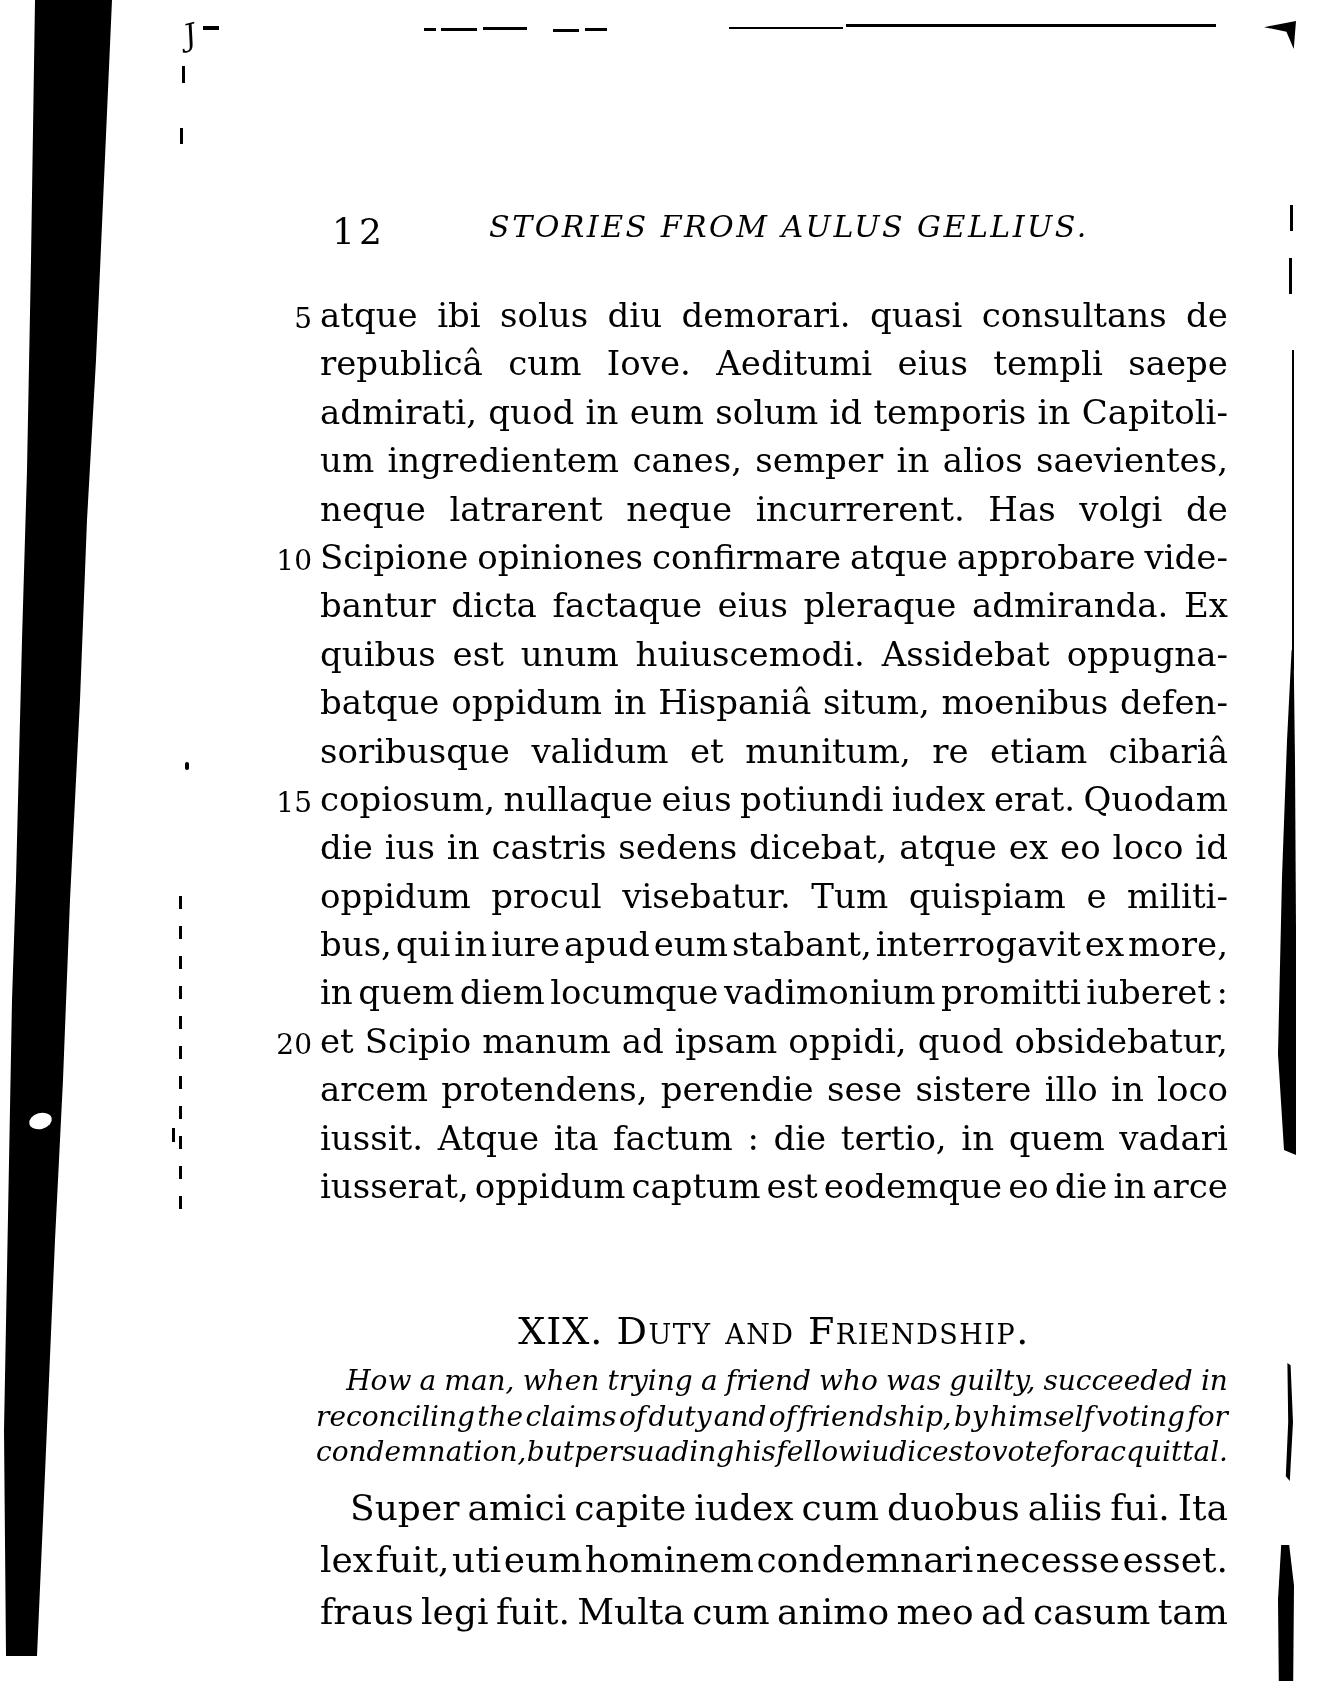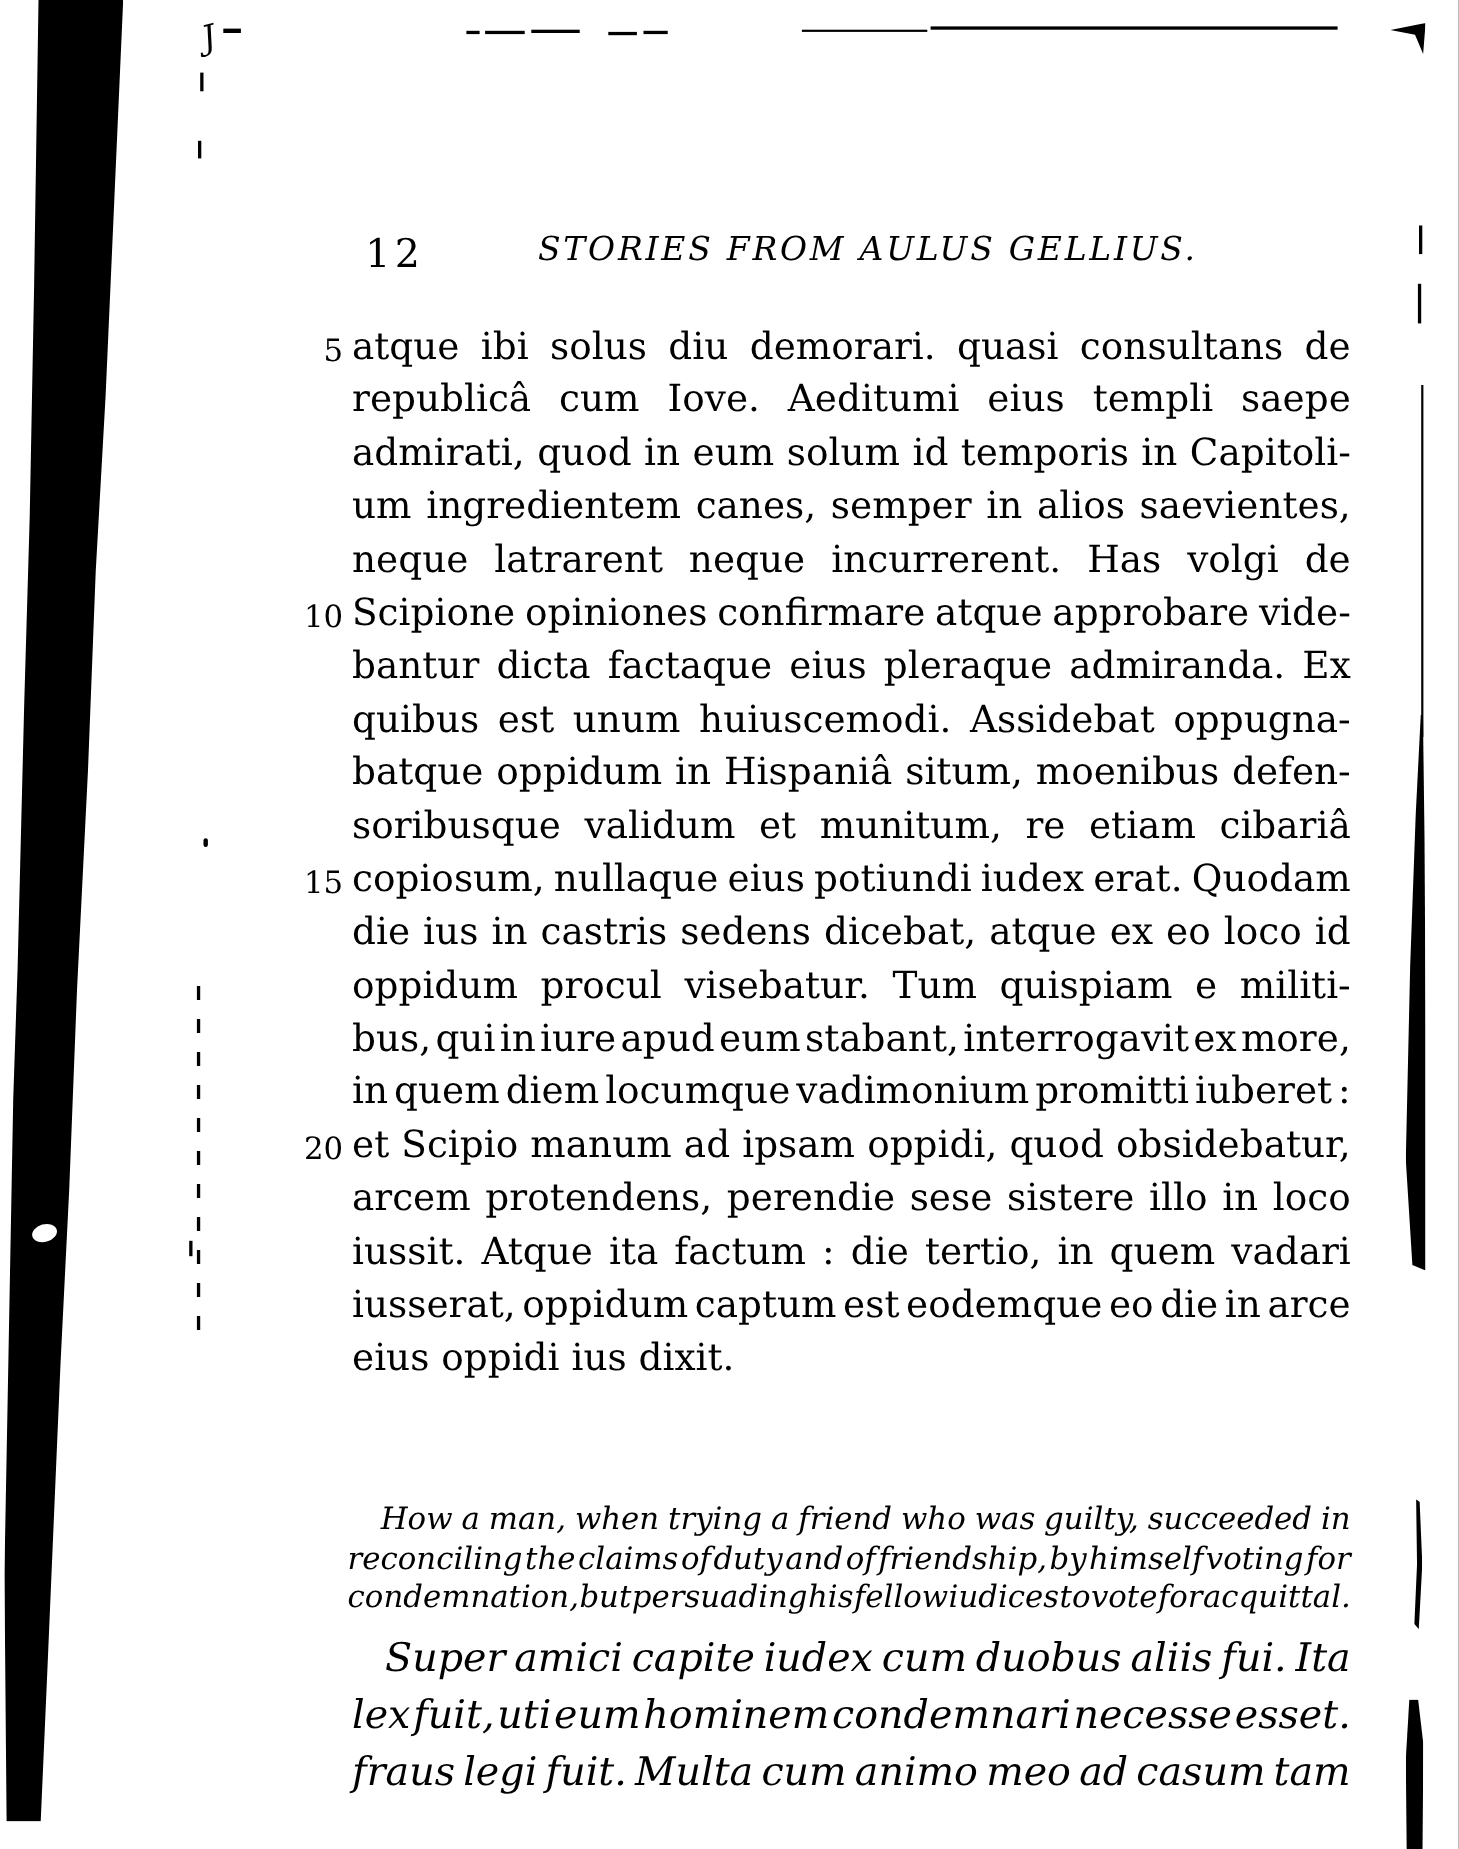--- a/index.html
+++ b/index.html
@@ -37,21 +37,21 @@
   .p1{top:268px;font-size:34px;}
   .p1 .tline{height:48.4px;}
   .lnum{position:absolute;left:-58px;top:7px;width:50px;text-align:right;font-size:28px;}
 
   .xixheading{top:1282px;text-align:center;font-size:38px;letter-spacing:1px;white-space:nowrap;}
   .sc{font-variant:small-caps;letter-spacing:1.5px;}
 
   .summary{top:1364px;left:316px;width:912px;font-size:28px;font-style:italic;}
   .summary .tline{height:35.6px;}
 
-  .p2{top:1460px;font-size:36px;font-style:italic;}
+  .p2{top:1460px;font-size:36px;}
   .p2 .tline{height:52px;}
 
   .tline{position:relative;white-space:nowrap;}
   .tline.just{display:flex;justify-content:space-between;align-items:baseline;}
   .tline.just.ind::before{content:"";display:block;width:22px;}
 </style>
 </head>
 <body>
 
 <div class="page">
@@ -270,23 +270,26 @@
         <span>iusserat,</span>
         <span>oppidum</span>
         <span>captum</span>
         <span>est</span>
         <span>eodemque</span>
         <span>eo</span>
         <span>die</span>
         <span>in</span>
         <span>arce</span>
       </div>
-      <div class="tline"><span>eius oppidi ius dixit.</span></div>
     </div>
 
+  <div class="colwrap xixheading" style="position:absolute">
+    <span>XIX.</span>
+    <span class="sc">Duty and Friendship.</span>
+  </div>
 
   <div class="summary" style="position:absolute" id="summary-lines">
       <div class="tline just ind">
         <span>How</span>
         <span>a</span>
         <span>man,</span>
         <span>when</span>
         <span>trying</span>
         <span>a</span>
         <span>friend</span>

